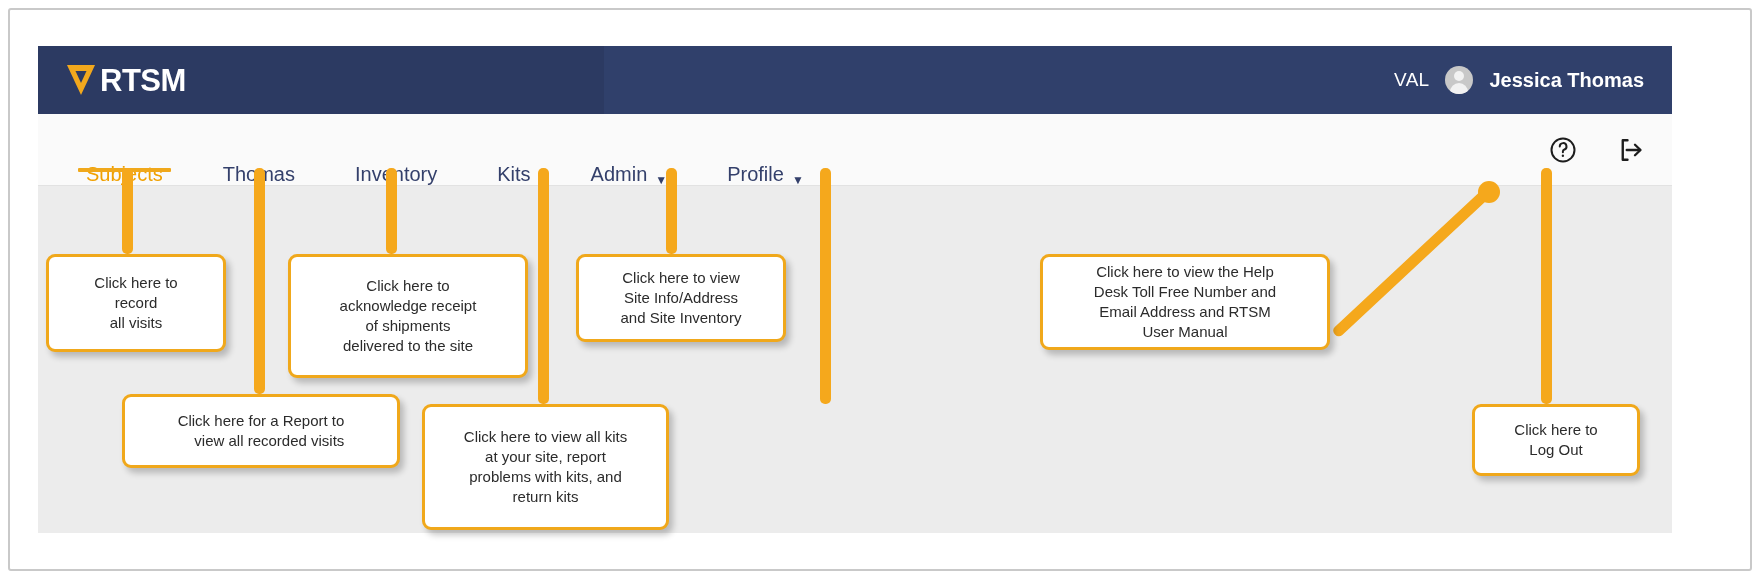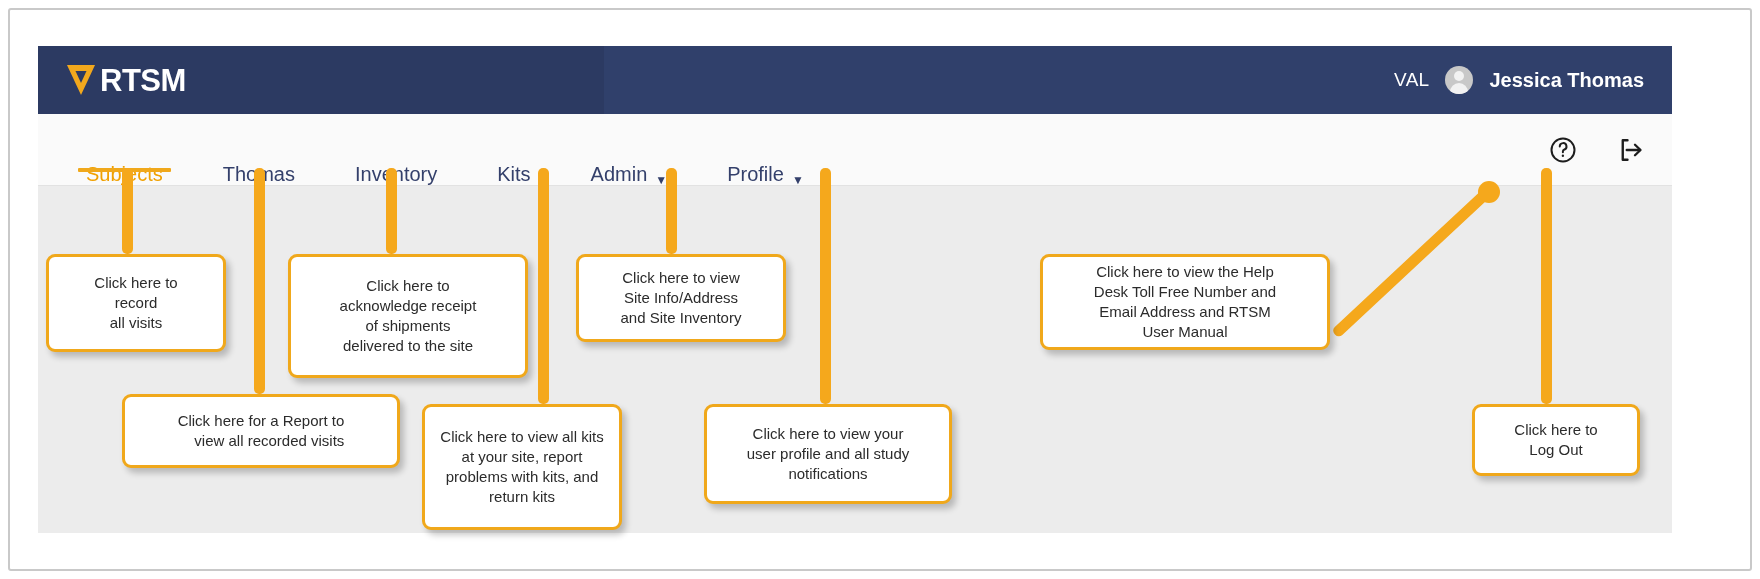--- a/index.html
+++ b/index.html
@@ -315,26 +315,23 @@
 and Site Inventory</div>
 
     <div class="callout" style="left:1002px; top:208px; width:290px; height:96px;">Click here to view the Help
 Desk Toll Free Number and
 Email Address and RTSM
 User Manual</div>
 
     <div class="callout" style="left:84px; top:348px; width:278px; height:74px;text-align:right;">Click here for a Report to
 view all recorded visits</div>
 
-    <div class="callout" style="left:384px; top:358px; width:200px; height:126px;">Click here to view all kits
+    <div class="callout" style="left:384px; top:358px; width:247px; height:126px;">Click here to view all kits
 at your site, report
 problems with kits, and
 return kits</div>
 
-    <div class="callout" style="left:666px; top:358px; width:248px; height:100px;">Click here to view your
-user profile and all study
-notifications</div>
 
     <div class="callout" style="left:1434px; top:358px; width:168px; height:72px;">Click here to
 Log Out</div>
 
   </div>
 </div>
 
 </body></html>

